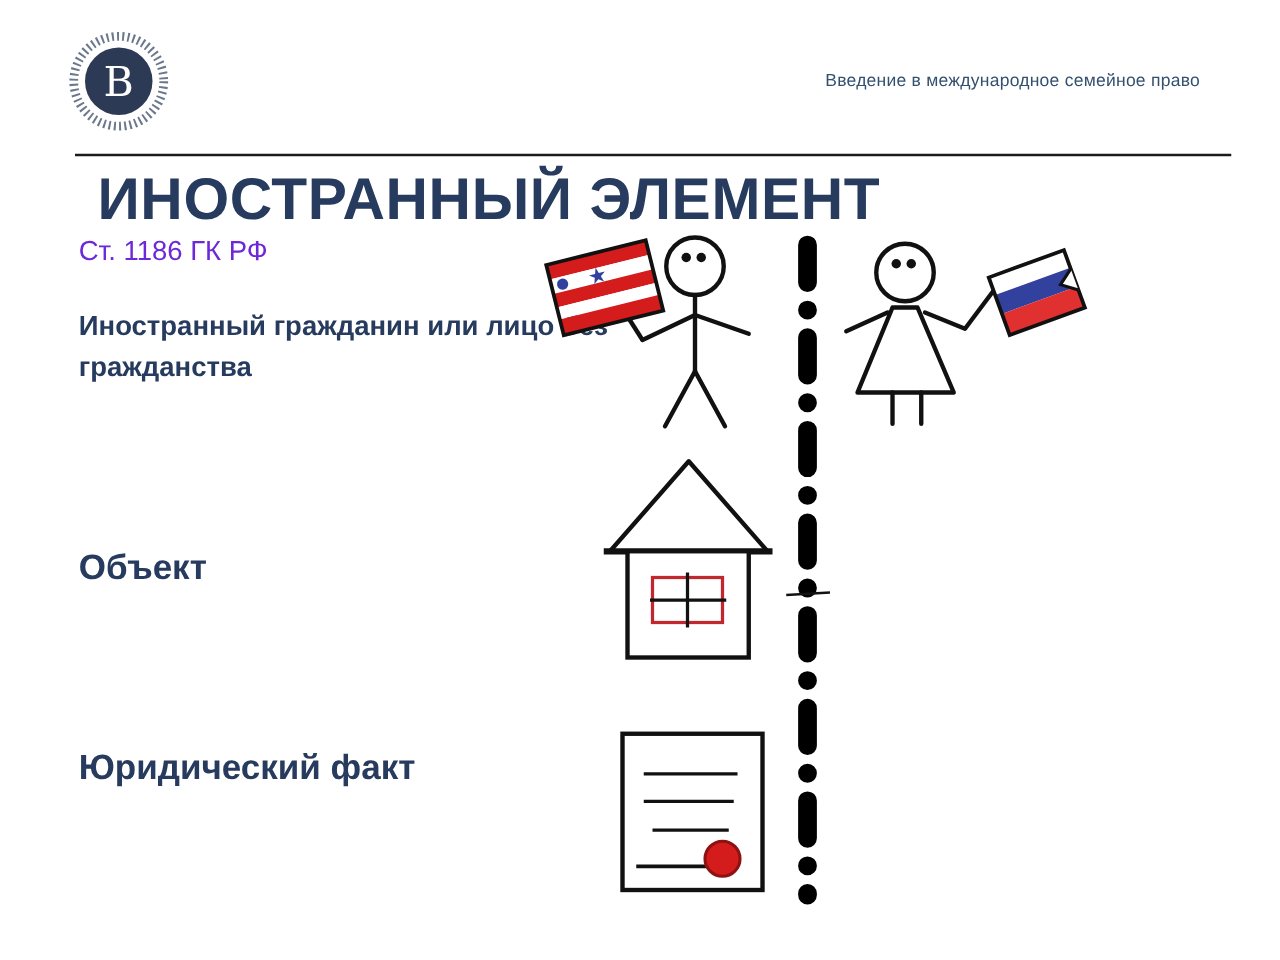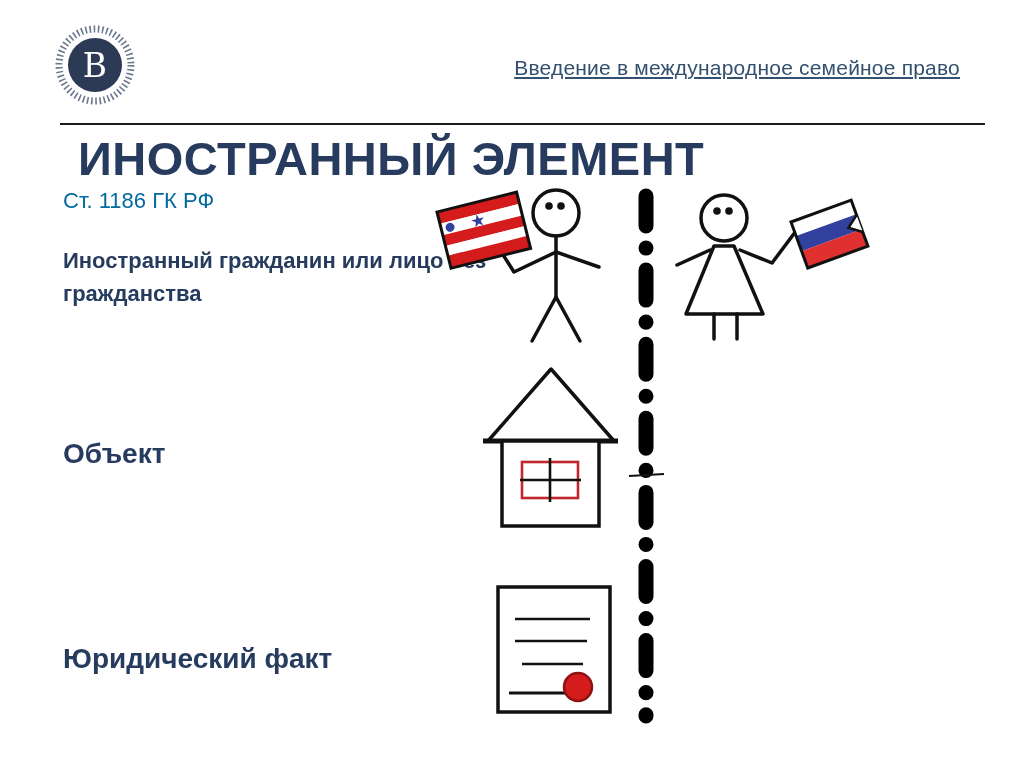--- a/index.html
+++ b/index.html
@@ -12,60 +12,58 @@
     overflow: hidden;
   }
 
   
   .logo-wrap {
     position: absolute; left: 52px; top: 22px;
     width: 86px; height: 86px;
   }
   .course-title {
     position: absolute; top: 56px; right: 64px;
-    font-size: 21px; font-weight: 400;
+    font-size: 14px; font-weight: 400;
     color: #33506e; letter-spacing: 0.2px;
     white-space: nowrap;
-    text-decoration: underline;
   }
   .header-rule {
     position: absolute; left: 60px; top: 123px;
     width: 925px; height: 2px;
     background: #1b1b1b;
   }
 
   
   .slide-title {
     position: absolute; left: 62px; top: 131px;
     font-size: 47px; font-weight: 700;
     color: #263b5e; letter-spacing: 0.5px;
     white-space: nowrap;
     margin-left: 16px;
   }
   .slide-subtitle {
     position: absolute; left: 63px; top: 188px;
     font-size: 22px; font-weight: 400;
-    color: #0369a1;
+    color: #6d28d9;
   }
   .item-subject {
     position: absolute; left: 63px; top: 244px;
     width: 475px;
     font-size: 22px; font-weight: 700;
     color: #263b5e; line-height: 1.5;
   }
   .item-object {
     position: absolute; left: 63px; top: 438px;
     font-size: 28px; font-weight: 700;
     color: #263b5e;
   }
   .item-fact {
     position: absolute; left: 63px; top: 598px;
     font-size: 28px; font-weight: 700;
     color: #263b5e;
-    margin-top: 45px;
   }
 
   
   .drawings {
     position: absolute; left: 0; top: 0;
     width: 1024px; height: 768px;
     z-index: 3;
   }
   .text-layer { position: relative; z-index: 1; }
 </style>

